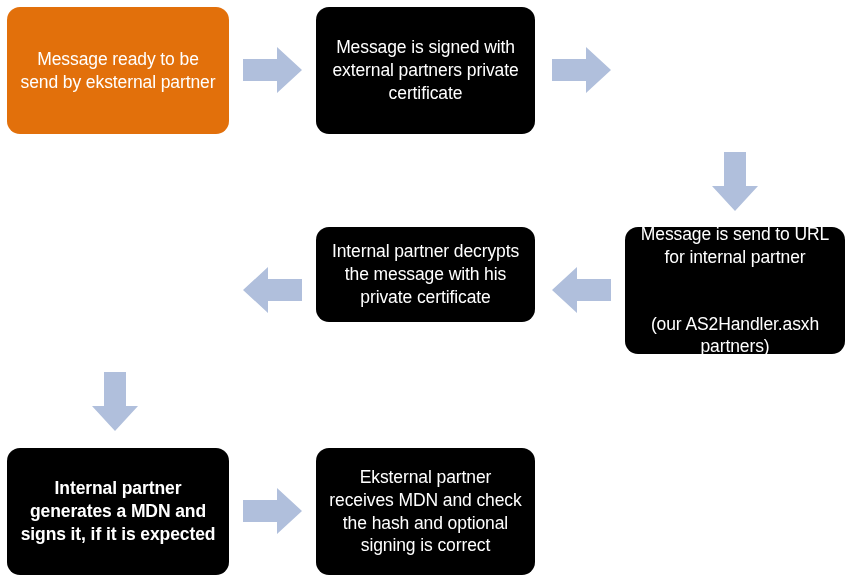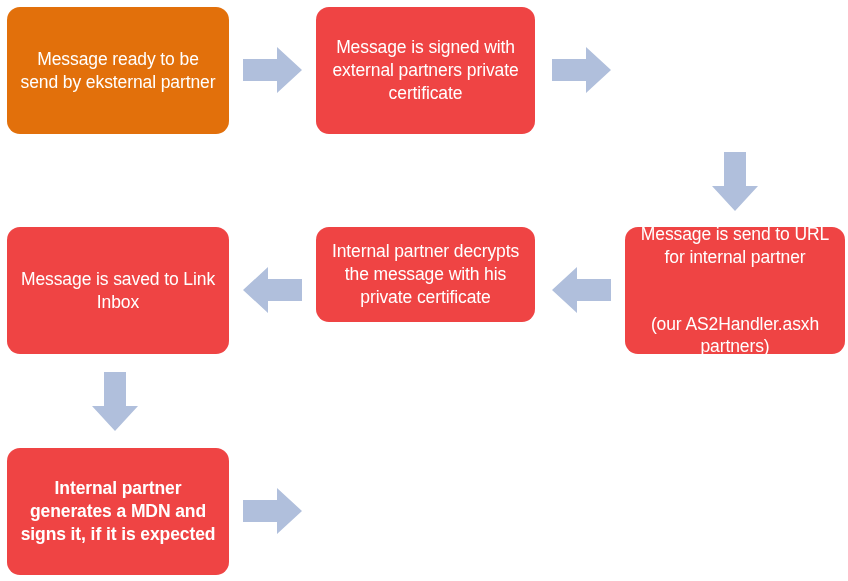--- a/index.html
+++ b/index.html
@@ -30,21 +30,21 @@
     align-items: center;
     justify-content: center;
     text-align: center;
     color: #ffffff;
     font-family: "Liberation Sans", sans-serif;
     font-size: 17.5px;
     line-height: 1.30;
     padding: 6px 12px;
     letter-spacing: -0.1px;
   }
-  .node.blue   { background: #ef4444; }
+  .node.blue   { background: #000000; }
   .node.orange { background: #e2700b; }
   .node .para {
     display: block;
     width: 100%;
   }
   .node .para + .para {
     margin-top: 9px;
   }
   .arrow {
     position: absolute;
@@ -98,34 +98,34 @@
   <div class="node blue" style="left:316px; top:227px; width:219px; height:95px;">
     <span class="para">Internal partner decrypts the message with his private certificate</span>
   </div>
 
   <div class="arrow" style="left:243px; top:267px; width:59px; height:46px;">
     <svg viewBox="0 0 59 46" preserveAspectRatio="none">
       <polygon points="59,12 25,12 25,0 0,23 25,46 25,34 59,34"></polygon>
     </svg>
   </div>
 
-  <div class="node blue" style="left:7px; top:227px; width:222px; height:127px;">
-    <span class="para">Message is saved to Link Inbox</span>
-  </div>
 
   <div class="arrow" style="left:92px; top:372px; width:46px; height:59px;">
     <svg viewBox="0 0 46 59" preserveAspectRatio="none">
       <polygon points="12,0 34,0 34,34 46,34 23,59 0,34 12,34"></polygon>
     </svg>
   </div>
 
   <div class="node blue" style="left:7px; top:448px; width:222px; height:127px;font-weight:bold;">
     <span class="para">Internal partner generates a MDN and signs it, if it is expected</span>
   </div>
 
   <div class="arrow" style="left:243px; top:488px; width:59px; height:46px;">
     <svg viewBox="0 0 59 46" preserveAspectRatio="none">
       <polygon points="0,12 34,12 34,0 59,23 34,46 34,34 0,34"></polygon>
     </svg>
   </div>
 
+  <div class="node blue" style="left:316px; top:448px; width:219px; height:127px;">
+    <span class="para">Eksternal partner receives MDN and check the hash and optional signing is correct</span>
+  </div>
 
 </div>
 
 </body></html>

